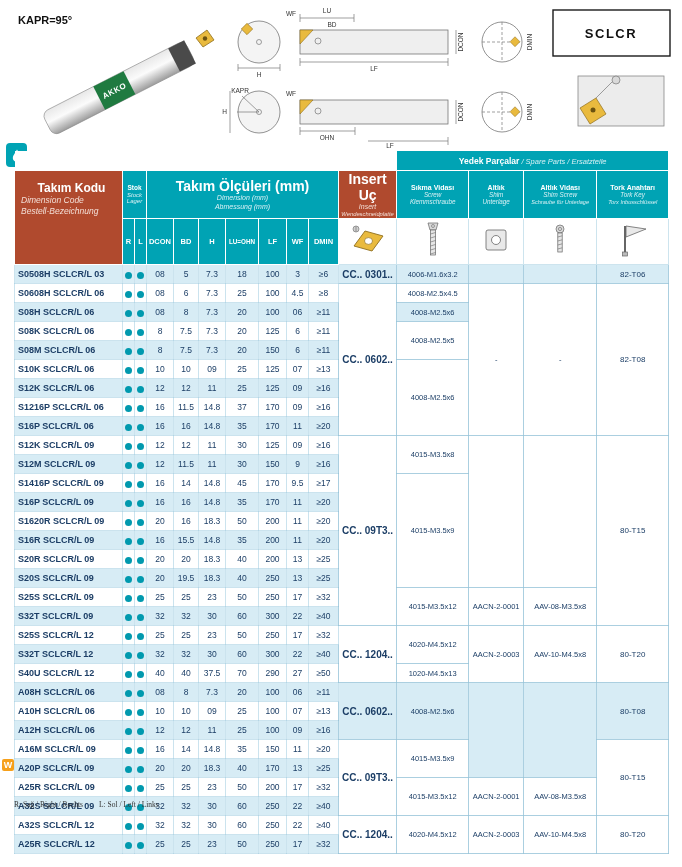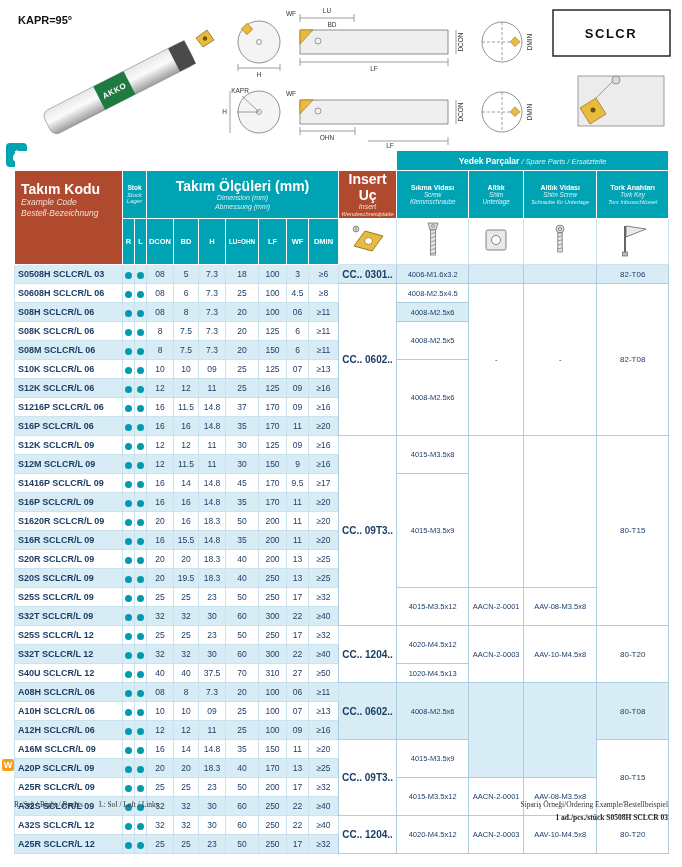--- a/index.html
+++ b/index.html
@@ -24,21 +24,21 @@
   .cat thead td { border:1px solid #ffffff; vertical-align:middle; text-align:center; }
   .cat thead td.blank { background:#fff; border:none; }
   .teal { background:#00a3b4; color:#fff; }
   .red  { background:#b04a2e; color:#fff; }
   .h-top td { height:20px; font-size:8px;margin-left:14px; }
   .h-mid td { height:48px; }
   .h-bot td { height:46px; }
   .spare-top .tr-b { font-weight:bold; font-size:8.5px; }
   .spare-top .it, .spare-top .sep { font-style:italic; color:#d8f1f5; font-size:7.5px; }
   .code-head { text-align:left !important; vertical-align:top !important; padding:10px 0 0 6px !important; }
-  .code-head .l1 { font-size:14px; font-weight:bold; }
+  .code-head .l1 { font-size:12px; font-weight:bold;text-align:center; }
   .code-head .l2 { font-size:8.5px; font-style:italic; color:#f3ded6; line-height:1.25; }
   .dims-head .l1, .ins-head .l1 { font-size:14px; font-weight:bold; }
   .dims-head .l2, .ins-head .l2 { font-size:7px; font-style:italic; color:#d8f1f5; line-height:1.2; }
   .ins-head .l2 { color:#f3ded6; }
   .ins-head .tiny { font-size:5.8px; }
   .stok-head div { line-height:1.15; }
   .stok-head .s1 { font-size:6.5px; font-weight:bold; }
   .stok-head .s2 { font-size:6px; font-style:italic; color:#d8f1f5; }
   .sp-head .l1 { font-size:7px; font-weight:bold; }
   .sp-head .l2 { font-size:6.3px; font-style:italic; color:#d8f1f5; line-height:1.2; }
@@ -197,21 +197,21 @@
     <thead>
       <tr class="h-top">
         <td class="blank" colspan="11"></td>
         <td class="teal spare-top" colspan="4">
           <span class="tr-b">Yedek Parçalar</span><span class="sep"> / </span><span class="it">Spare Parts</span><span class="sep"> / </span><span class="it">Ersatzteile</span>
         </td>
       </tr>
       <tr class="h-mid">
         <td class="red code-head" rowspan="2">
           <div class="l1">Takım Kodu</div>
-          <div class="l2">Example Code</div>
+          <div class="l2">Dimension Code</div>
           <div class="l2">Bestell-Bezeichnung</div>
         </td>
         <td class="teal stok-head" colspan="2">
           <div class="s1">Stok</div>
           <div class="s2">Stock</div>
           <div class="s2">Lager</div>
         </td>
         <td class="teal dims-head" colspan="7">
           <div class="l1">Takım Ölçüleri (mm)</div>
           <div class="l2">Dimension (mm)</div>
@@ -581,21 +581,21 @@
           <td class="num">≥40</td>
         </tr>
         <tr>
           <td class="code">S40U SCLCR/L 12</td>
           <td class="dotc"><span class="stock-dot"></span></td>
           <td class="dotc"><span class="stock-dot"></span></td>
           <td class="num">40</td>
           <td class="num">40</td>
           <td class="num">37.5</td>
           <td class="num">70</td>
-          <td class="num">310</td>
+          <td class="num">290</td>
           <td class="num">27</td>
           <td class="num">≥50</td>
           <td rowspan="1" class="merged screw">1020-M4.5x13</td>
         </tr>
         <tr>
           <td class="code">A08H SCLCR/L 06</td>
           <td class="dotc"><span class="stock-dot"></span></td>
           <td class="dotc"><span class="stock-dot"></span></td>
           <td class="num">08</td>
           <td class="num">8</td>
@@ -721,19 +721,15 @@
   </table>
 
   <div class="w-badge">W</div>
 
   <div class="footer">
     <div class="f-left">
       <div class="f-line">
         <span>R: Sağ / Right / Rechts</span><span class="gap"></span><span>L: Sol / Left / Links</span>
       </div>
     </div>
-    <div class="f-right">
-      <div>Sipariş Örneği/Ordering Example/Bestellbeispiel</div>
-      <div class="f-ex">1 ad./pcs./stück S0508H SCLCR 03</div>
-    </div>
   </div>
 
 </div>
 
 </body></html>

